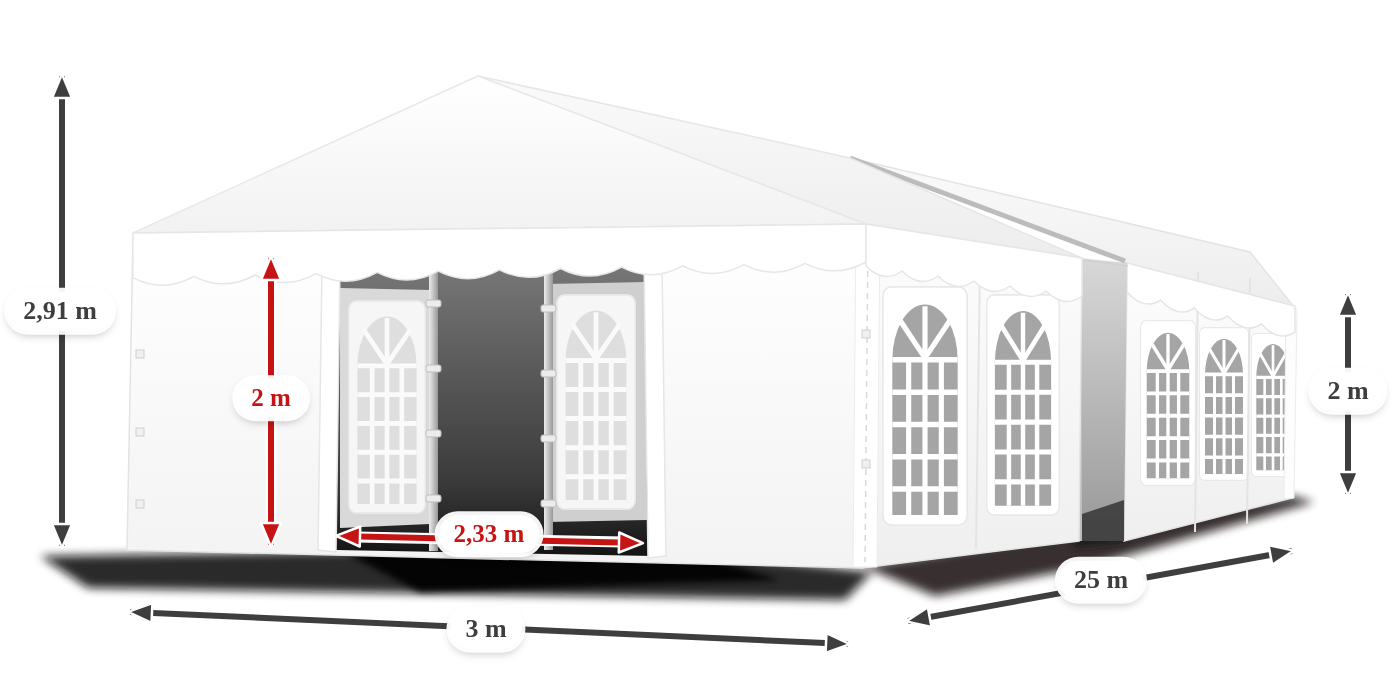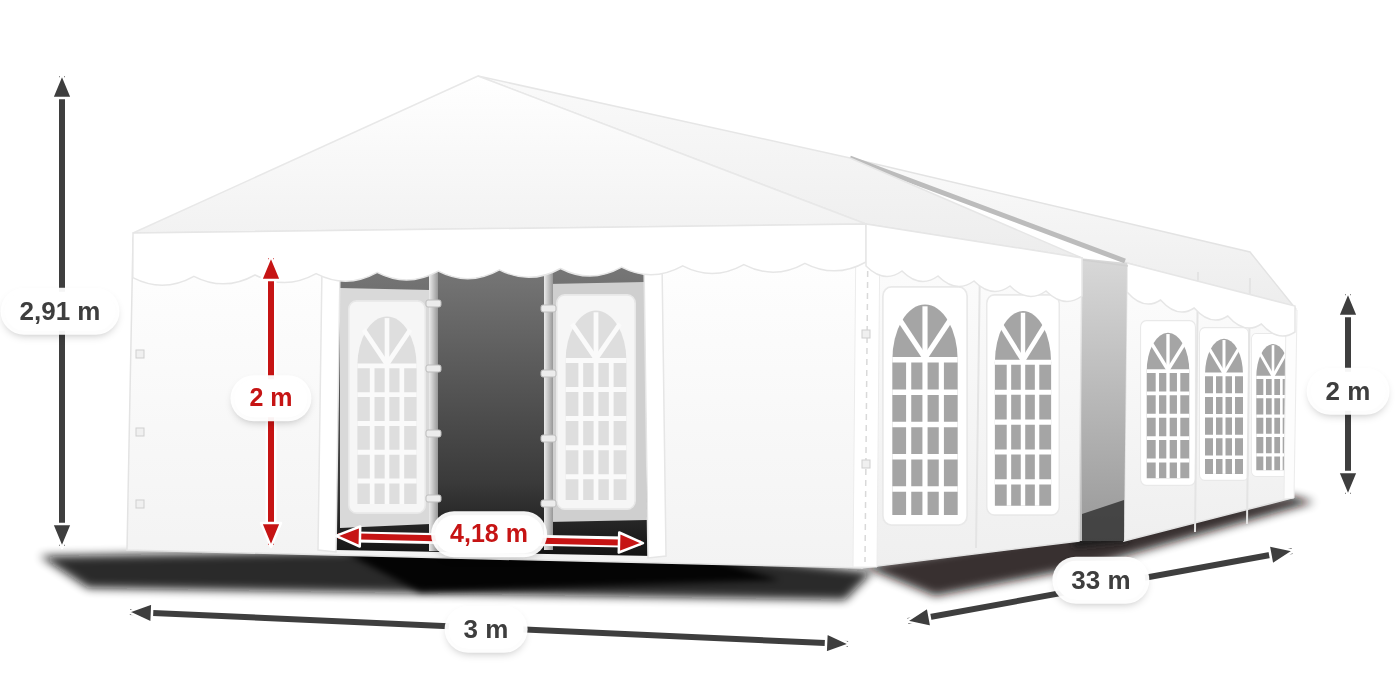--- a/index.html
+++ b/index.html
@@ -6,21 +6,21 @@
   :root{
     --dimension-dark:#3e3e3e;
     --dimension-red:#c61414;
     --label-background:#ffffff;
     --background:#ffffff;
   }
   html,body{margin:0;padding:0;background:var(--background);}
   .stage{
     position:relative;width:1400px;height:700px;overflow:hidden;
     background:var(--background);
-    font-family:Liberation Sans, sans-serif;
+    font-family:Liberation Serif, serif;
   }
   .scene{position:absolute;left:0;top:0;}
   .pill{
     position:absolute;transform:translate(-50%,-50%);
     background:var(--label-background);
     border-radius:22px;
     padding:5px 15px;
     font-weight:700;font-size:26px;line-height:1.1;
     color:var(--dimension-dark);
     white-space:nowrap;
@@ -231,25 +231,25 @@
     </g>
   </svg>
 
   <div class="pill" style="left:60px;top:311px;">
     <span>2,91 m</span>
   </div>
   <div class="pill red" style="left:271px;top:398px;">
     <span>2 m</span>
   </div>
   <div class="pill red" style="left:489px;top:534px;">
-    <span>4,18 m</span>
+    <span>2,33 m</span>
   </div>
   <div class="pill" style="left:486px;top:629px;">
     <span>3 m</span>
   </div>
   <div class="pill" style="left:1101px;top:580px;">
-    <span>33 m</span>
+    <span>25 m</span>
   </div>
   <div class="pill" style="left:1348px;top:391px;">
     <span>2 m</span>
   </div>
 
 </div>
 
 </body></html>

